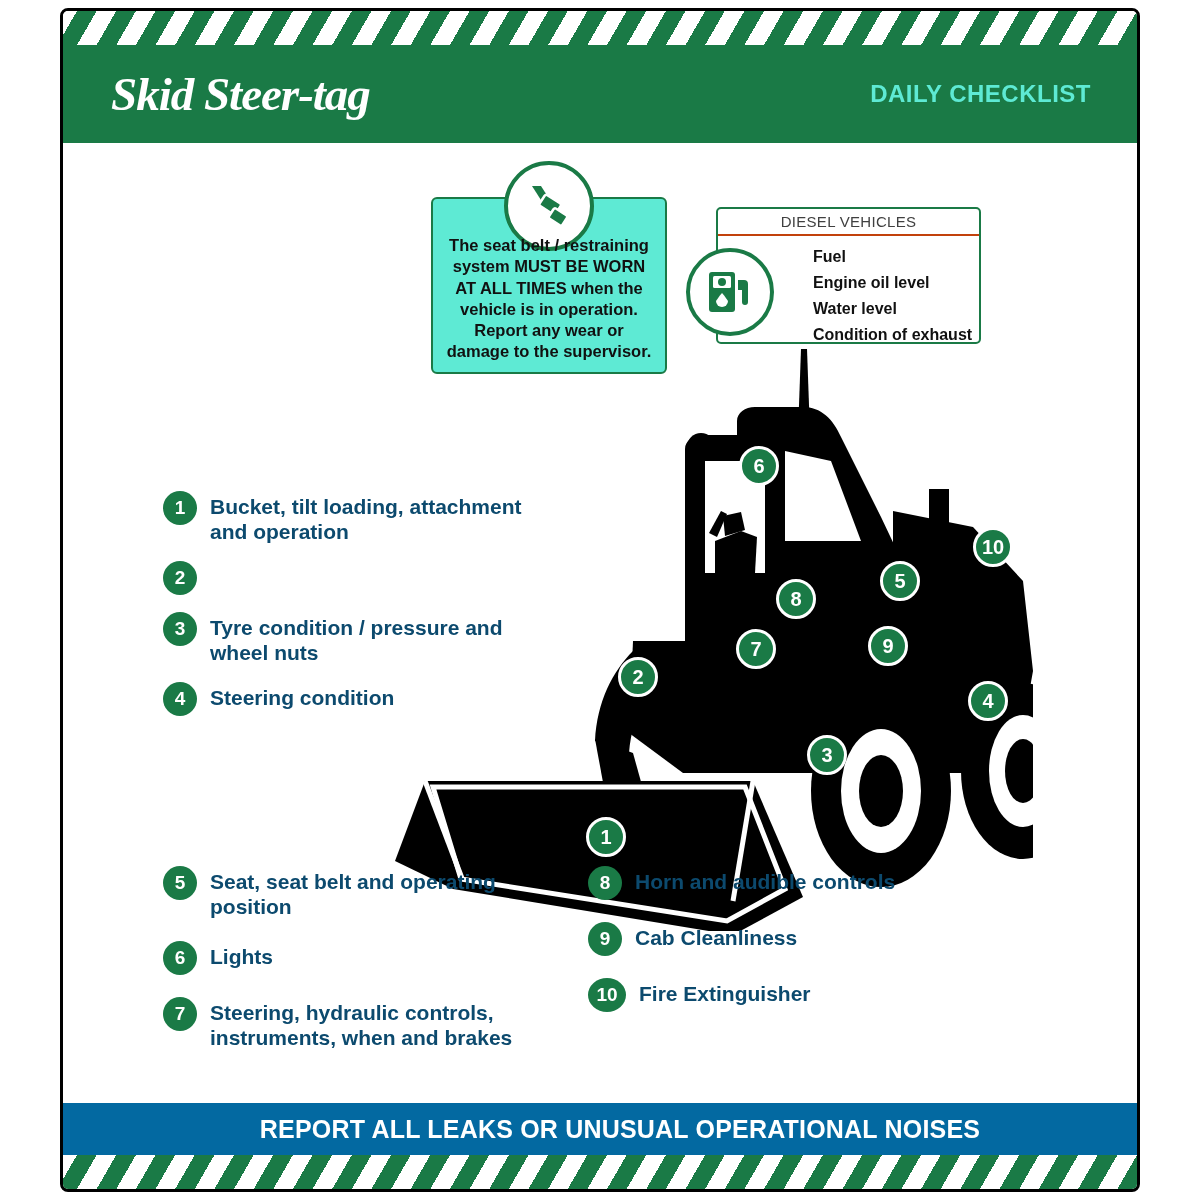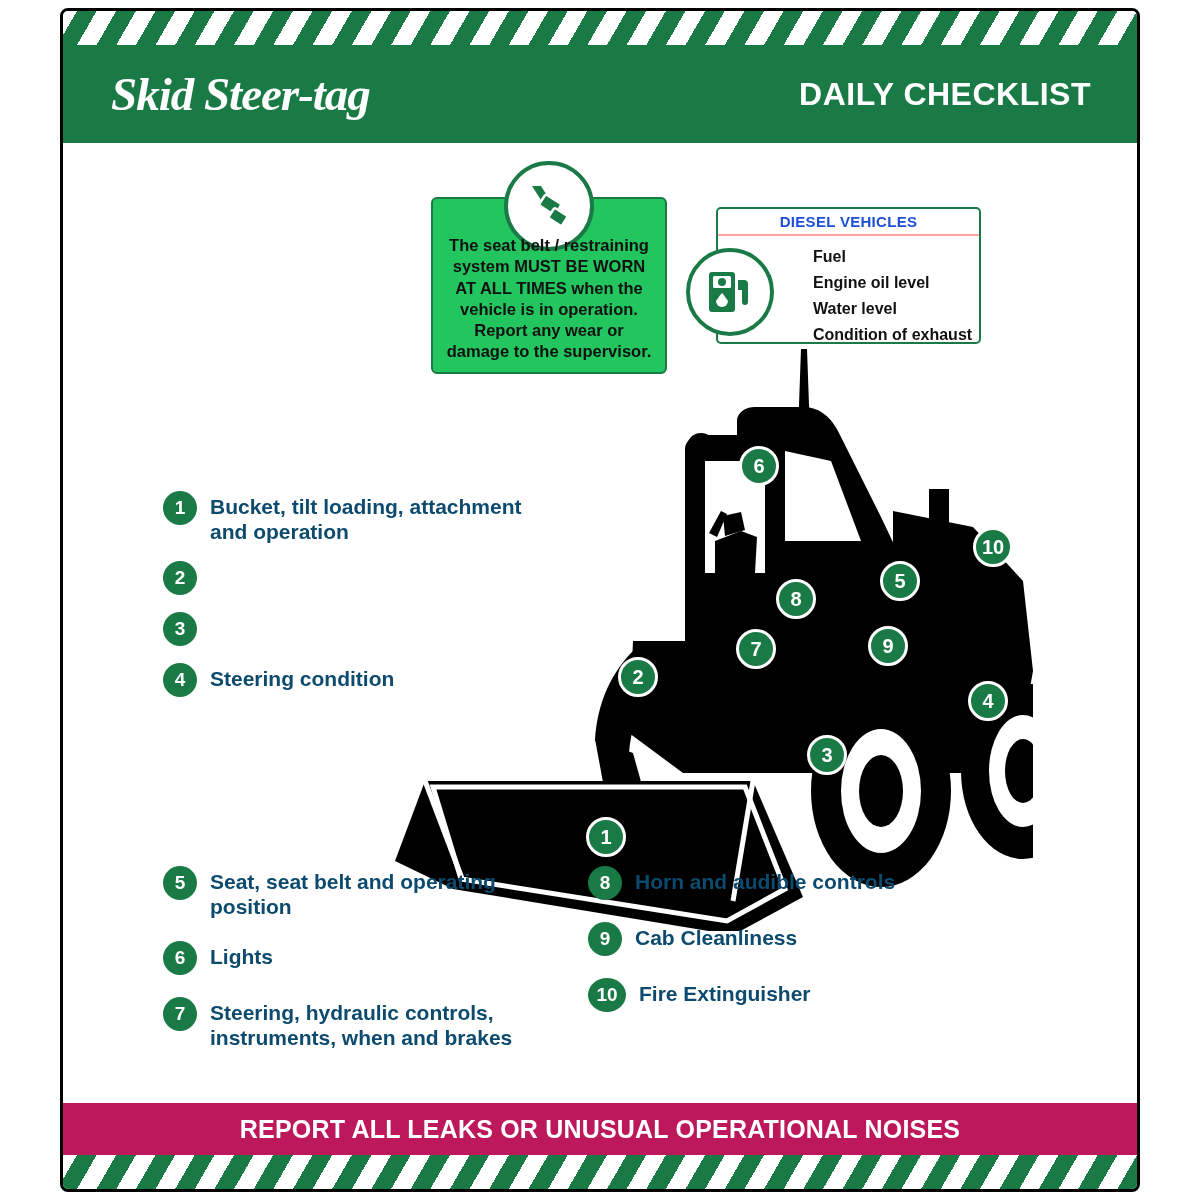--- a/index.html
+++ b/index.html
@@ -60,54 +60,55 @@
   .brand {
     color: #ffffff;
     font-family: "Liberation Serif", serif;
     font-style: italic;
     font-weight: bold;
     font-size: 47px;
     letter-spacing: -1px;
     white-space: nowrap;
   }
   .header-title {
-    color: #ffffff;
-    font-size: 32px;
+    color: #5eead4;
+    font-size: 24px;
     font-weight: bold;
     letter-spacing: 0.5px;
     white-space: nowrap;
   }
 
   
   .footer {
     position: absolute;
     left: 0;
     bottom: 34px;
     width: 100%;
     height: 52px;
-    background: #be185d;
-    display: flex;
-    align-items: center;
-    justify-content: center;
+    background: #0369a1;
+    display: flex;
+    align-items: center;
+    justify-content: center;
+    padding-left: 20px;
   }
   .footer-text {
     color: #ffffff;
     font-size: 25px;
     font-weight: bold;
     letter-spacing: 0.2px;
     white-space: nowrap;
   }
 
   
   .info-box {
     position: absolute;
     border: 2px solid #1a7a46;
     border-radius: 6px;
     box-sizing: border-box;
-    background: #22c55e;
+    background: #5eead4;
   }
   .info-box .body {
     position: absolute;
     left: 8px;
     right: 8px;
     bottom: 10px;
     text-align: center;
     font-size: 16.5px;
     font-weight: bold;
     line-height: 1.28;
@@ -138,27 +139,27 @@
     top: 196px;
     width: 265px;
     height: 137px;
     border: 2px solid #1a7a46;
     border-radius: 5px;
     box-sizing: border-box;
     background: #ffffff;
   }
   .diesel-head {
     height: 25px;
-    border-bottom: 2px solid #fca5a5;
-    display: flex;
-    align-items: center;
-    justify-content: center;
-    color: #1d4ed8;
+    border-bottom: 2px solid #c2410c;
+    display: flex;
+    align-items: center;
+    justify-content: center;
+    color: #404040;
     font-size: 15px;
-    font-weight: bold;
+    font-weight: normal;
     letter-spacing: 0.3px;
   }
   .diesel-body {
     position: relative;
     height: calc(100% - 27px);
   }
   .diesel-list {
     position: absolute;
     left: 95px;
     top: 8px;
@@ -367,20 +368,21 @@
   <div class="list-left">
     <div class="list-row">
       <div class="num">1</div>
       <div class="list-text">Bucket, tilt loading, attachment and operation</div>
     </div>
     <div class="list-row">
       <div class="num">2</div>
     </div>
     <div class="list-row">
       <div class="num">3</div>
+      <div class="list-text">Tyre condition / pressure and wheel nuts</div>
     </div>
     <div class="list-row">
       <div class="num">4</div>
       <div class="list-text">Steering condition</div>
     </div>
   </div>
 
   <div class="list-bottom-left">
     <div class="list-row">
       <div class="num">5</div>

